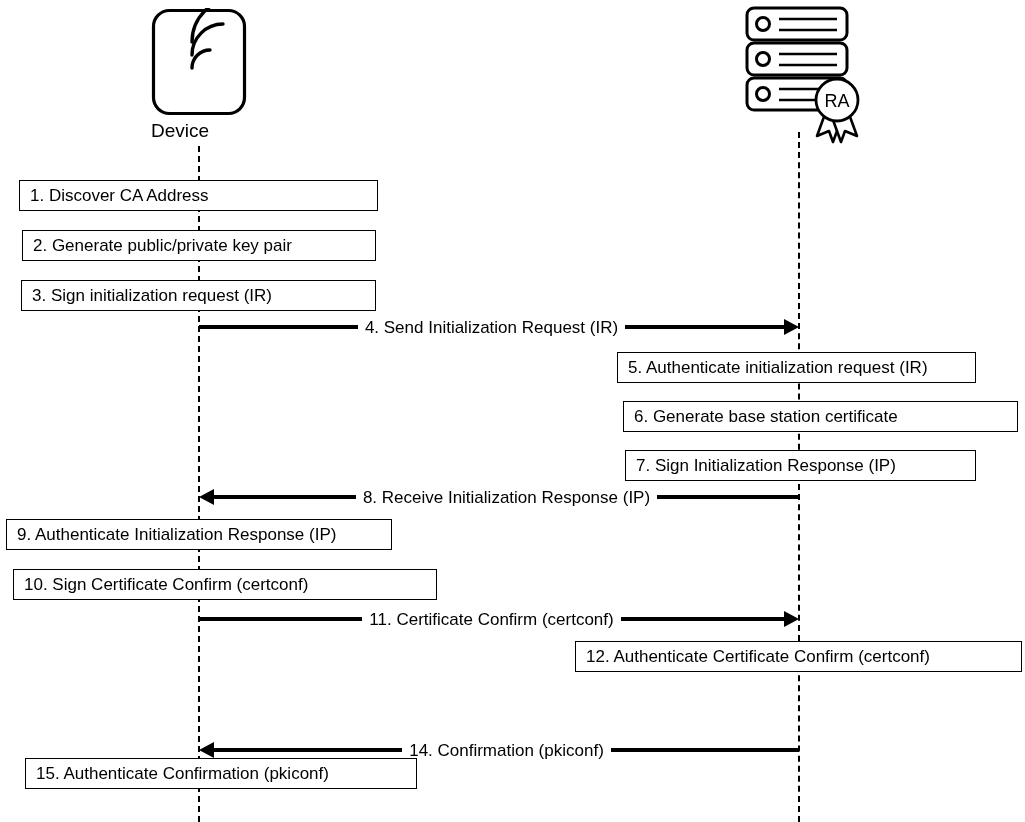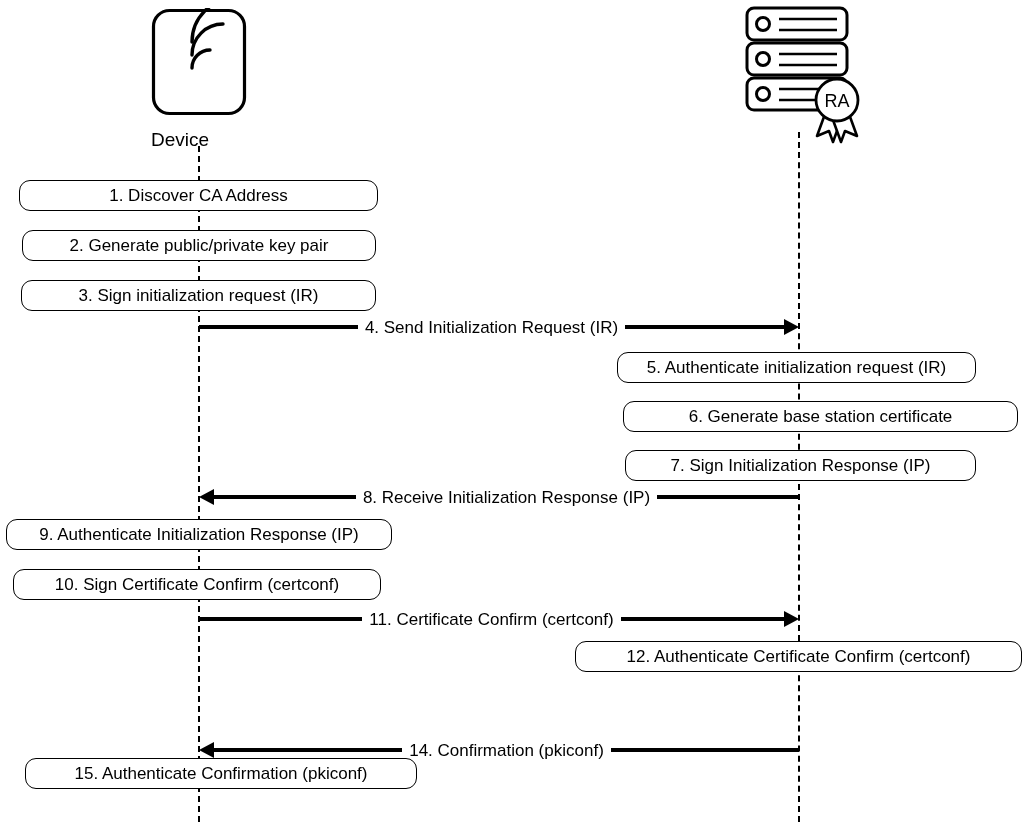--- a/index.html
+++ b/index.html
@@ -52,24 +52,23 @@
     margin: 0 auto;
     position: relative;
   }
 
   
   .abox {
     position: absolute;
     box-sizing: border-box;
     background: #ffffff;
     border: 1.6px solid #000000;
-    border-radius: 11px;
+    border-radius: 0;
     display: flex;
     align-items: center;
-    justify-content: center;
     z-index: 5;
     padding: 0 10px;
   }
   .abox span {
     font-size: 17px;
     line-height: 19px;
     color: #000000;
     white-space: nowrap;
   }
 
@@ -123,21 +122,21 @@
 
   <div class="actor" style="left:151px; top:8px; width:96px;">
     <div class="device-icon">
       <svg width="96" height="108" viewBox="0 0 96 108" xmlns="http://www.w3.org/2000/svg">
         <rect x="2.5" y="2.5" width="91" height="103" rx="16" ry="16" fill="#ffffff" stroke="#000000" stroke-width="3.2"></rect>
         <path d="M 41 60 A 18 18 0 0 1 59 42" fill="none" stroke="#000000" stroke-width="3.4" stroke-linecap="round"></path>
         <path d="M 41 47 A 31 31 0 0 1 72 16" fill="none" stroke="#000000" stroke-width="3.4" stroke-linecap="round"></path>
         <path d="M 41 34 A 44 44 0 0 1 85 -10" fill="none" stroke="#000000" stroke-width="3.4" stroke-linecap="round"></path>
       </svg>
     </div>
-    <div class="actor-label" style="margin-top:13px;">Device</div>
+    <div class="actor-label" style="margin-top:4px;">Device</div>
   </div>
 
   <div class="actor" style="left:733px; top:4px; width:132px;">
     <div class="ra-icon">
       <svg width="132" height="140" viewBox="0 0 132 140" xmlns="http://www.w3.org/2000/svg">
 
         <rect x="14" y="4" width="100" height="32" rx="7" ry="7" fill="#ffffff" stroke="#000000" stroke-width="3"></rect>
         <circle cx="30" cy="20" r="6.5" fill="#ffffff" stroke="#000000" stroke-width="3"></circle>
         <line x1="46" y1="15" x2="104" y2="15" stroke="#000000" stroke-width="2.6"></line>
         <line x1="46" y1="26" x2="104" y2="26" stroke="#000000" stroke-width="2.6"></line>
@@ -196,21 +195,21 @@
     <div class="head left"></div>
     <div class="line"></div>
     <div class="mlabel">8. Receive Initialization Response (IP)</div>
     <div class="line"></div>
   </div>
 
   <div class="abox" style="left:6px; top:519px; width:386px; height:31px;">
     <span>9. Authenticate Initialization Response (IP)</span>
   </div>
 
-  <div class="abox" style="left:13px; top:569px; width:368px; height:31px;">
+  <div class="abox" style="left:13px; top:569px; width:424px; height:31px;">
     <span>10. Sign Certificate Confirm (certconf)</span>
   </div>
 
   <div class="msg" style="left:199px; top:604px; width:600px;">
     <div class="line"></div>
     <div class="mlabel">11. Certificate Confirm (certconf)</div>
     <div class="line"></div>
     <div class="head right"></div>
   </div>
 

